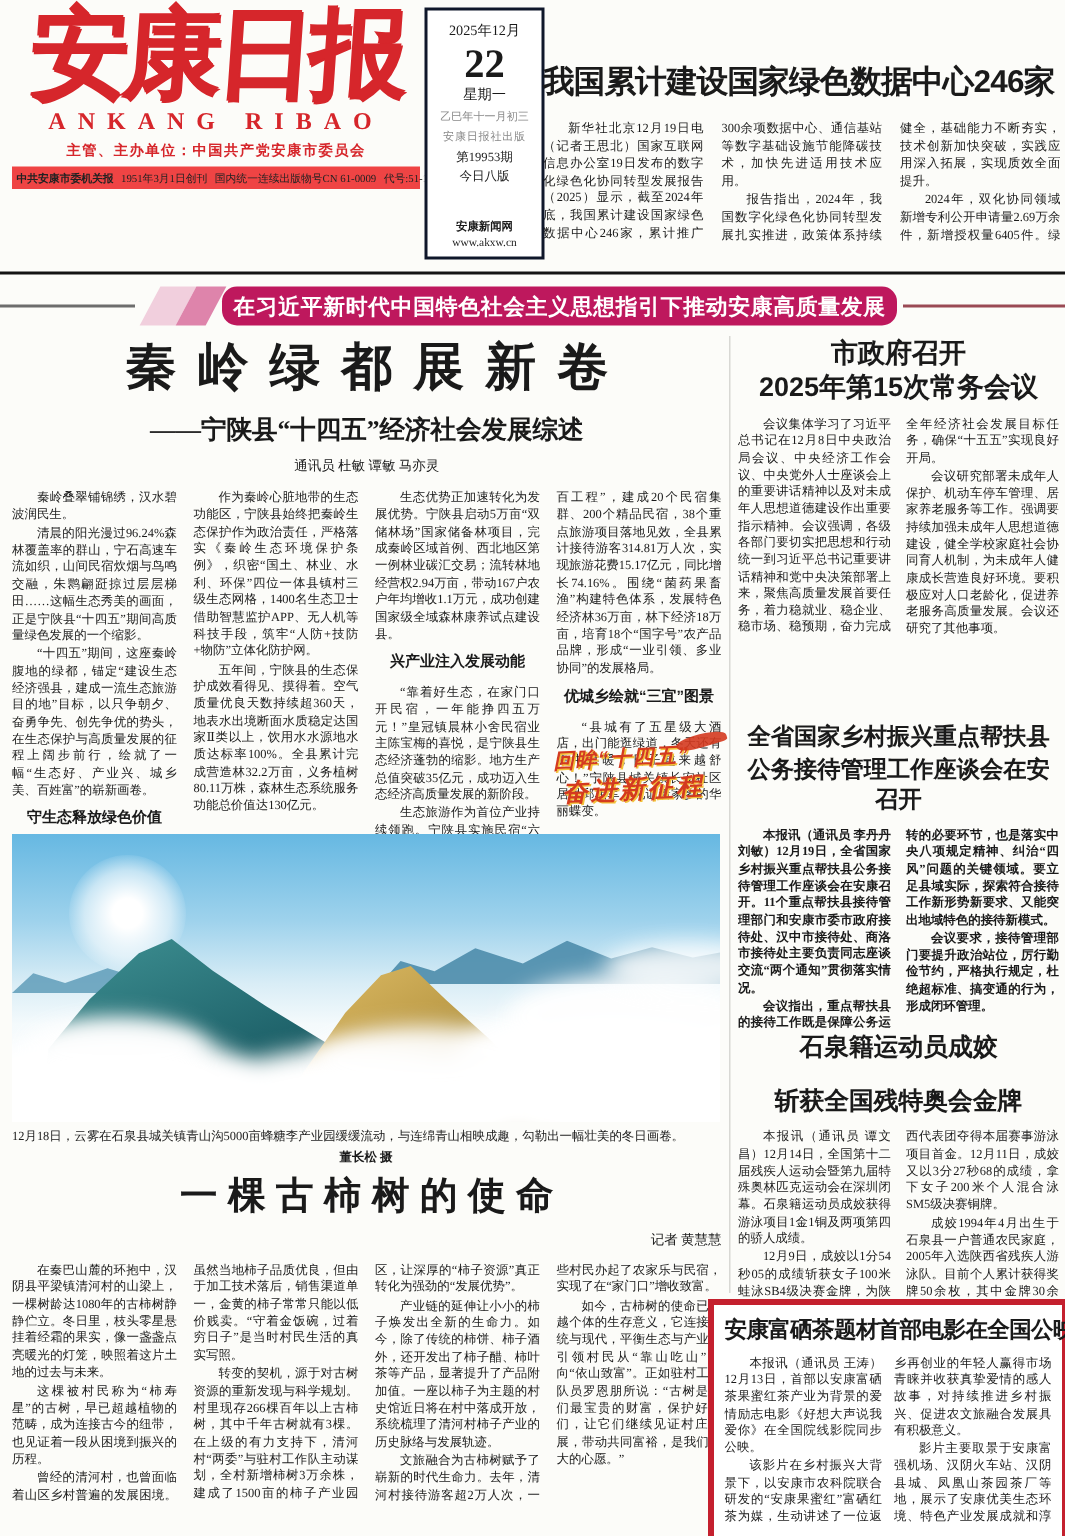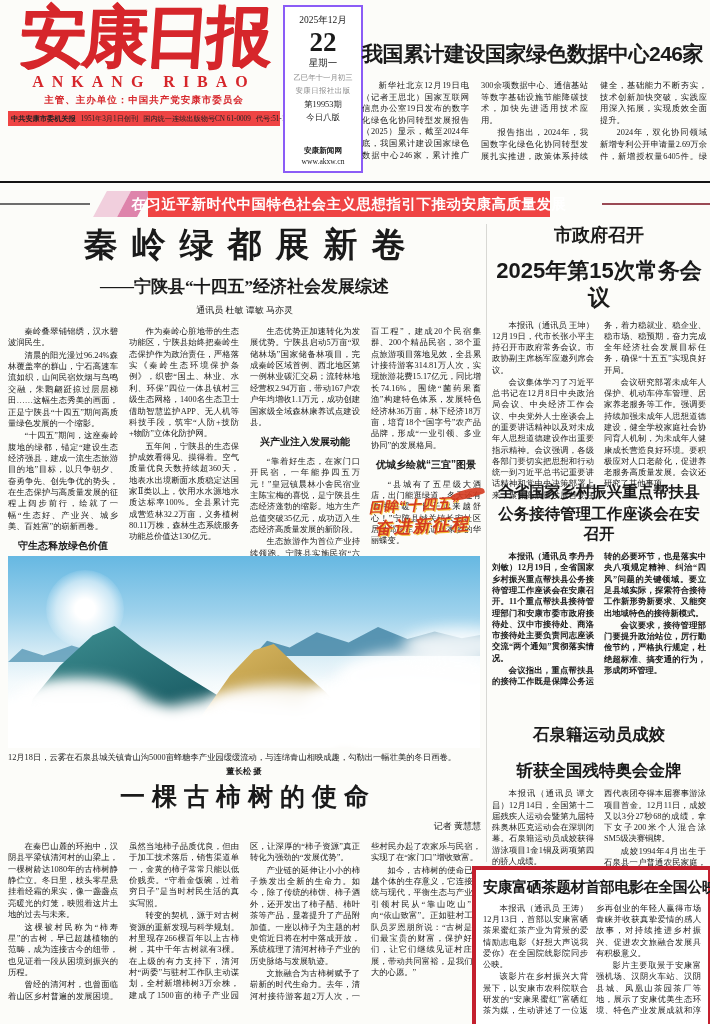--- a/index.html
+++ b/index.html
@@ -12,21 +12,21 @@
   #paper-title{font-size:66px;font-weight:900;color:#d6262b;letter-spacing:-4px;line-height:1.05;
                transform:skewX(-4deg);text-align:center;font-family:"Liberation Serif",serif;
                text-shadow:1px 1px 0 #d6262b;}
   #paper-pinyin{margin-top:2px;text-align:center;font-size:16px;font-weight:bold;color:#d6262b;letter-spacing:8px;}
   #paper-organizer{text-align:center;font-size:9.5px;font-weight:bold;color:#d6262b;margin-top:3px;letter-spacing:1px;}
   #paper-footer{margin-top:4px;background:#ef4444;font-size:7.2px;color:#222;padding:2.5px 3px;
                 display:flex;gap:5px;white-space:nowrap;justify-content:space-between;}
   #paper-footer .f1{font-weight:bold;}
 
   
-  #datebox{position:absolute;left:283px;top:5px;width:72px;height:152px;border:2px solid #8b5cf6;
+  #datebox{position:absolute;left:283px;top:5px;width:72px;height:152px;border:2px solid #0f172a;
            display:flex;flex-direction:column;align-items:center;padding:7px 2px 5px;box-sizing:content-box;
            text-align:center;background:#fff;}
   #db-ym{font-size:9.5px;}
   #db-day{font-size:27px;font-weight:600;line-height:1.05;margin-top:1px;}
   #db-week{font-size:9.5px;margin-top:1px;}
   #db-lunar{font-size:7.4px;color:#8a8a8a;margin-top:3px;}
   #db-pub{font-size:7.4px;color:#8a8a8a;margin-top:3px;letter-spacing:.5px;}
   #db-issue{font-size:8.4px;margin-top:3px;}
   #db-pages{font-size:8.4px;margin-top:2px;}
   #db-site{font-size:7.6px;font-weight:bold;margin-top:auto;}
@@ -42,23 +42,23 @@
   .subhead{font-family:"Liberation Sans","DejaVu Sans",sans-serif;font-weight:bold;font-size:10px;
            text-align:center;margin:7px 0;text-indent:0;}
 
   
   #rule-top{position:absolute;left:0;top:181px;width:710px;height:2px;background:#141414;}
   #banner{position:absolute;left:0;top:191px;width:710px;height:26px;}
   #banner .line-l{position:absolute;left:0;top:12px;width:90px;height:1.5px;background:#6d6d6d;}
   #banner .line-r{position:absolute;left:602px;top:12px;width:108px;height:1.5px;background:#9a4a55;}
   #banner .pg1{position:absolute;left:100px;top:0;width:24px;height:26px;background:#f1cfdd;transform:skewX(-28deg);}
   #banner .pg2{position:absolute;left:124px;top:0;width:20px;height:26px;background:#de84ab;transform:skewX(-28deg);}
-  #banner .bar{position:absolute;left:148px;top:0;width:402px;height:26px;background:#ef4444;color:#fff;
+  #banner .bar{position:absolute;left:148px;top:0;width:450px;height:26px;background:#be185d;color:#fff;
                display:flex;align-items:center;justify-content:center;font-size:14.5px;font-weight:bold;
-               letter-spacing:.5px;white-space:nowrap;}
+               letter-spacing:.5px;white-space:nowrap;border-radius:10px;}
 
   
   #lead{position:absolute;left:8px;top:222px;width:473px;}
   #lead-headline{font-size:34px;font-weight:900;letter-spacing:14px;text-align:center;text-indent:14px;}
   #lead-subtitle{font-size:17px;font-weight:bold;text-align:center;margin-top:7px;}
   #lead-byline{font-size:9px;text-align:center;margin-top:6px;}
   #lead-body{margin-top:9px;height:238px;overflow:hidden;column-count:4;column-gap:11px;
              font-size:8.3px;line-height:1.37;text-align:justify;}
 
   
@@ -104,29 +104,29 @@
                 font-size:8.3px;line-height:1.37;text-align:justify;}
 
   
   #vrule{position:absolute;left:486px;top:224px;width:1px;height:638px;background:#d8d8d4;}
   .right-art{position:absolute;left:492px;width:214px;}
   .r-title{font-family:"Liberation Sans","DejaVu Sans",sans-serif;font-weight:900;text-align:center;line-height:1.25;}
   .r-body{overflow:hidden;column-count:2;column-gap:10px;font-size:8.3px;line-height:1.36;text-align:justify;}
 
   #meeting{top:224px;}
   #meeting .t1{font-size:18px;}
-  #meeting .t2{font-size:22px;margin-top:10px;}
+  #meeting .t2{font-size:18px;margin-top:0;}
   #meeting .r-body{margin-top:8px;height:198px;}
 
   #reception{top:482px;}
   #reception .t1,#reception .t2{font-size:15.5px;}
   #reception .t2{margin-top:3px;}
   #reception .r-body{margin-top:8px;height:146px;font-weight:bold;}
 
-  #athlete{top:724px;}
+  #athlete{top:688px;}
   #athlete .t1,#athlete .t2{font-size:16.5px;}
   #athlete .t2{margin-top:15px;}
   #athlete .r-body{margin-top:8px;height:124px;}
 
   #movie-box{position:absolute;left:472px;top:866px;width:218px;height:170px;border:4px solid #c4202e;
              background:#fff;padding:8px 7px;}
   #movie-box .t1{font-size:15px;white-space:nowrap;letter-spacing:-.4px;}
   #movie-box .r-body{margin-top:6px;height:118px;column-gap:8px;}
 </style>
 </head>
@@ -236,21 +236,20 @@
         <p class="para">如今，古柿树的使命已超越个体的生存意义，它连接传统与现代，平衡生态与产业，引领村民从“靠山吃山”走向“依山致富”。正如驻村工作队员罗恩朋所说：“古树是我们最宝贵的财富，保护好它们，让它们继续见证村庄发展，带动共同富裕，是我们最大的心愿。”</p>
       </div>
   </div>
 
   <div id="vrule"></div>
 
   <div id="meeting" class="right-art">
     <div class="r-title t1">市政府召开</div>
     <div class="r-title t2">2025年第15次常务会议</div>
     <div class="r-body">
-        <p class="para">本报讯（通讯员 王坤）12月19日，代市长张小平主持召开市政府常务会议。市政协副主席杨军应邀列席会议。</p>
         <p class="para">会议集体学习了习近平总书记在12月8日中央政治局会议、中央经济工作会议、中央党外人士座谈会上的重要讲话精神以及对未成年人思想道德建设作出重要指示精神。会议强调，各级各部门要切实把思想和行动统一到习近平总书记重要讲话精神和党中央决策部署上来，聚焦高质量发展首要任务，着力稳就业、稳企业、稳市场、稳预期，奋力完成全年经济社会发展目标任务，确保“十五五”实现良好开局。</p>
         <p class="para">会议研究部署未成年人保护、机动车停车管理、居家养老服务等工作。强调要持续加强未成年人思想道德建设，健全学校家庭社会协同育人机制，为未成年人健康成长营造良好环境。要积极应对人口老龄化，促进养老服务高质量发展。会议还研究了其他事项。</p>
       </div>
   </div>
 
   <div id="reception" class="right-art">
     <div class="r-title t1">全省国家乡村振兴重点帮扶县</div>
     <div class="r-title t2">公务接待管理工作座谈会在安召开</div>
     <div class="r-body">
         <p class="para">本报讯（通讯员 李丹丹 刘敏）12月19日，全省国家乡村振兴重点帮扶县公务接待管理工作座谈会在安康召开。11个重点帮扶县接待管理部门和安康市委市政府接待处、汉中市接待处、商洛市接待处主要负责同志座谈交流“两个通知”贯彻落实情况。</p>

